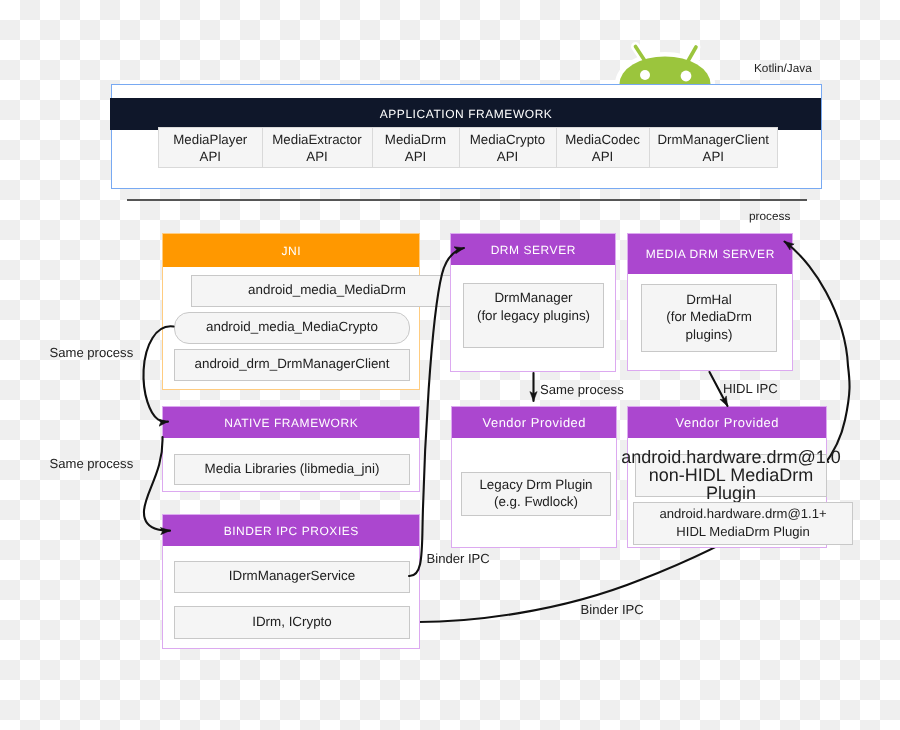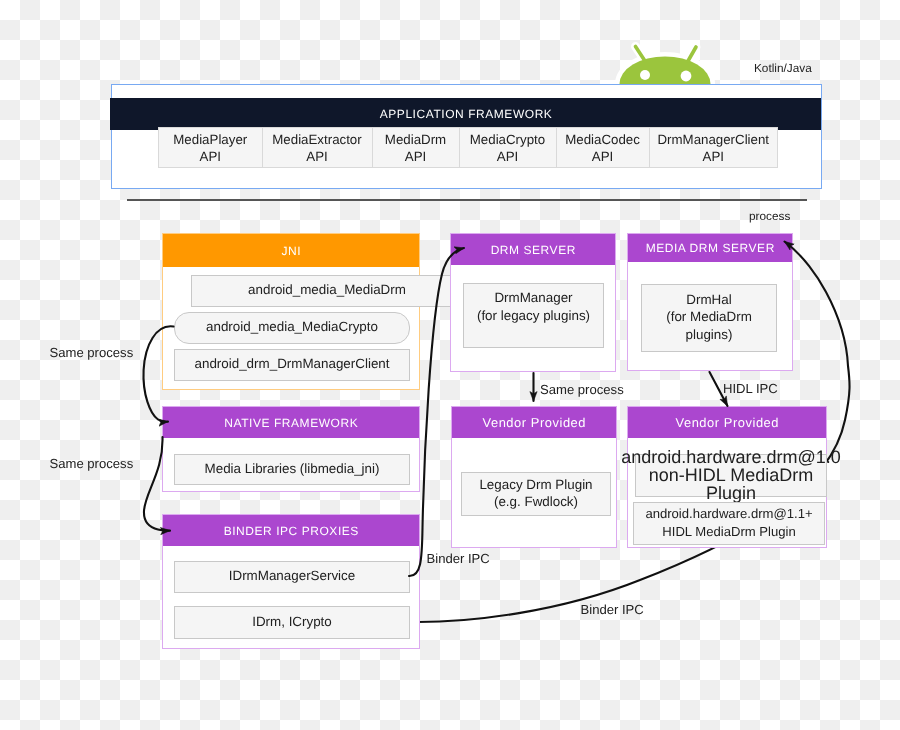--- a/index.html
+++ b/index.html
@@ -131,37 +131,37 @@
           <div><span>IDrm, ICrypto</span></div>
         </div>
       </div>
       <div class="abs panel" style="left: 450px; top: 233px; width: 166px; height: 139px; border: 1px solid rgb(220, 169, 240);">
         <div class="phdr" style="background: rgb(171, 71, 207); height: 31px;">DRM SERVER</div>
         <div class="ibox topal" style="left: 12px; top: 49px; width: 141px; height: 65px;">
           <div><span>DrmManager</span><br><span>(for legacy plugins)</span></div>
         </div>
       </div>
       <div class="abs panel" style="left: 627px; top: 233px; width: 166px; height: 138px; border: 1px solid rgb(220, 169, 240);">
-        <div class="phdr" style="background: rgb(171, 71, 207); height: 28px;">MEDIA DRM SERVER</div>
+        <div class="phdr" style="background: rgb(171, 71, 207); height: 40px;">MEDIA DRM SERVER</div>
         <div class="ibox" style="left: 13px; top: 50px; width: 136px; height: 68px;">
           <div><span>DrmHal</span><br><span>(for MediaDrm</span><br><span>plugins)</span></div>
         </div>
       </div>
       <div class="abs panel" style="left: 451px; top: 406px; width: 166px; height: 142px; border: 1px solid rgb(220, 169, 240);">
         <div class="phdr" style="background: rgb(171, 71, 207); height: 31px; font-size: 12.9px;">Vendor Provided</div>
         <div class="ibox" style="left: 9px; top: 65px; width: 150px; height: 44px;">
           <div><span>Legacy Drm Plugin</span><br><span>(e.g. Fwdlock)</span></div>
         </div>
       </div>
       <div class="abs panel" style="left: 627px; top: 406px; width: 200px; height: 142px; border: 1px solid rgb(220, 169, 240);">
         <div class="phdr" style="background: rgb(171, 71, 207); height: 31px; font-size: 12.9px;">Vendor Provided</div>
         <div class="ibox" style="left: 7px; top: 47px; width: 192px; height: 43px; font-size: 18px; line-height: 18px;">
           <div><span>android.hardware.drm@1.0</span><br><span>non-HIDL MediaDrm Plugin</span></div>
         </div>
-        <div class="ibox" style="left: 5px; top: 95px; width: 192px; height: 43px; font-size: 13.1px; line-height: 18px;">
+        <div class="ibox" style="left: 5px; top: 95px; width: 220px; height: 43px; font-size: 13.1px; line-height: 18px;">
           <div><span>android.hardware.drm@1.1+</span><br><span>HIDL MediaDrm Plugin</span></div>
         </div>
       </div>
     </div>
 
   <div class="lbl" style="left:49.5px;top:344.5px;">Same process</div>
   <div class="lbl" style="left:49.5px;top:455.5px;">Same process</div>
   <div class="lbl" style="left:540px;top:381.5px;">Same process</div>
   <div class="lbl" style="left:723px;top:381px;">HIDL IPC</div>
   <div class="lbl" style="left:426.5px;top:550.5px;">Binder IPC</div>

